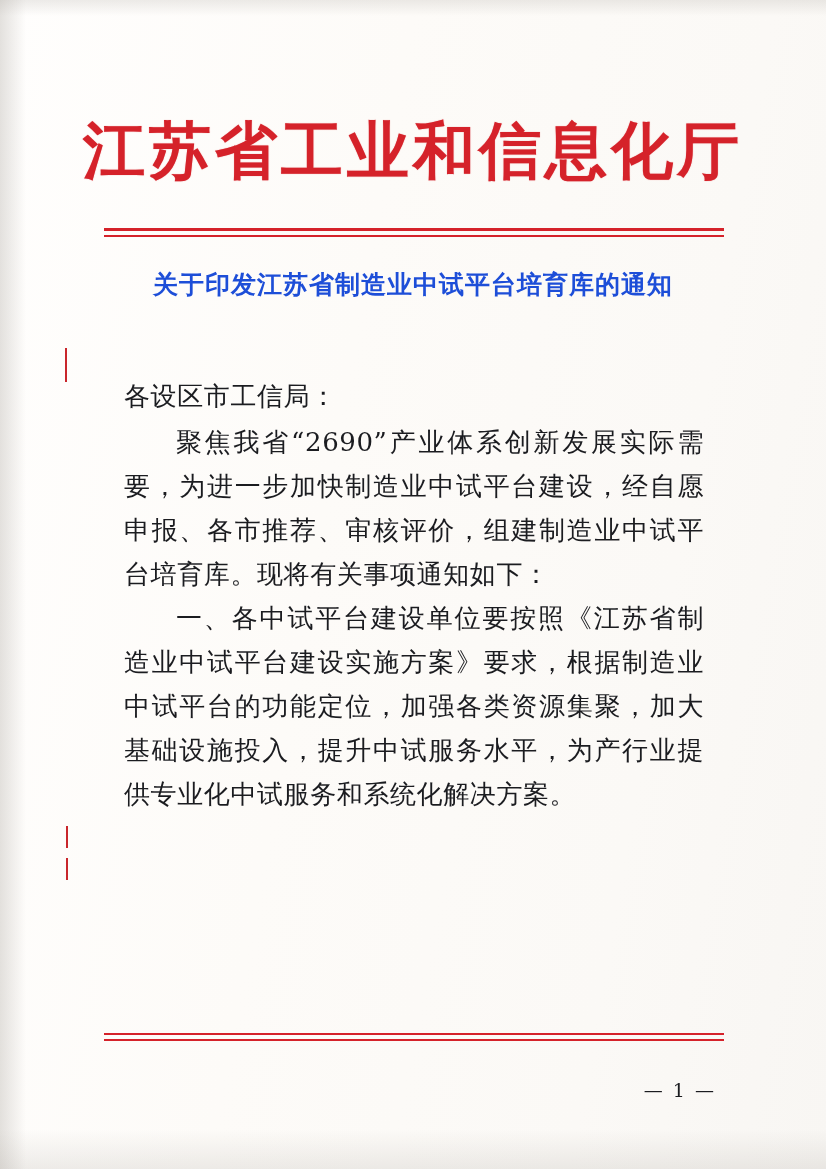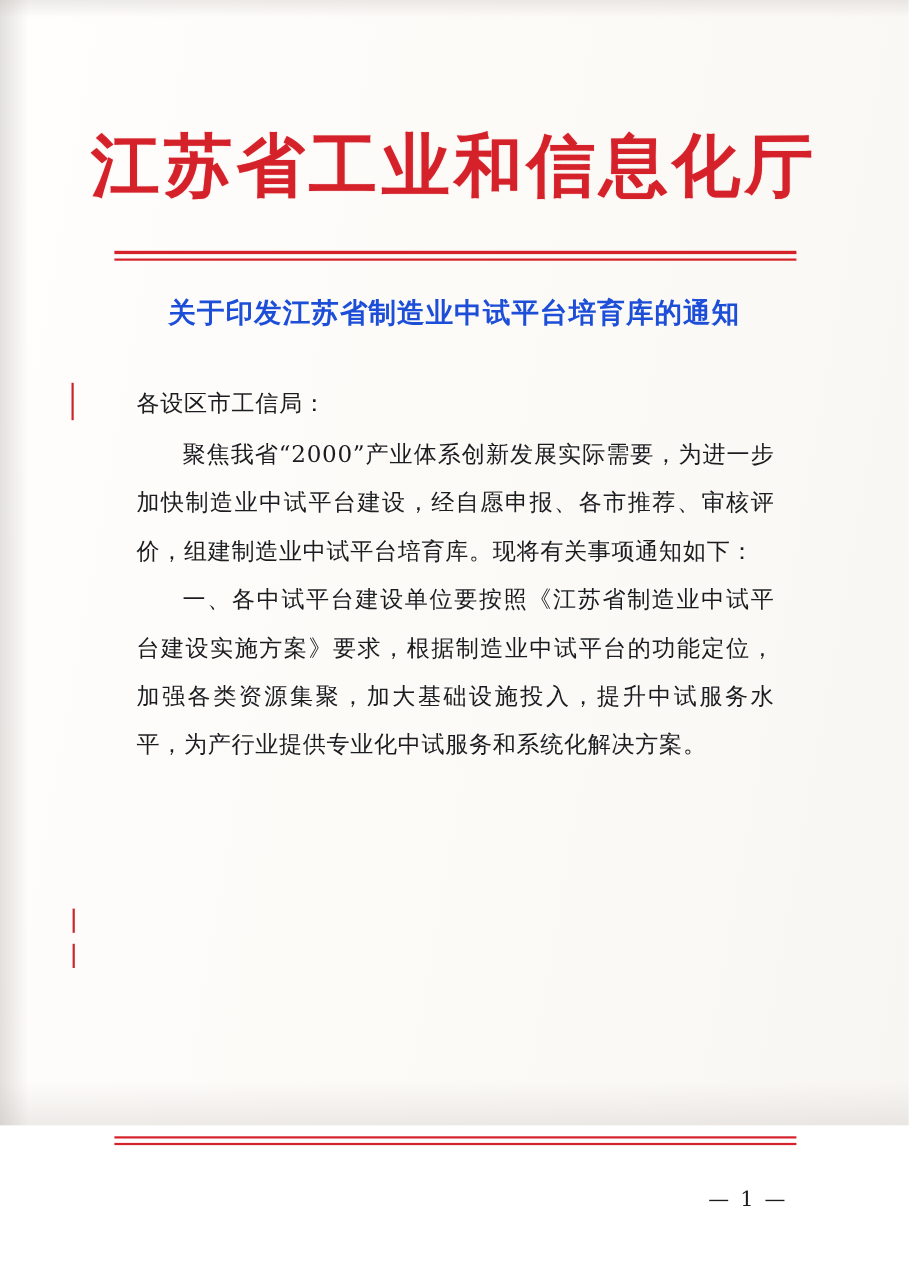--- a/index.html
+++ b/index.html
@@ -9,21 +9,21 @@
   body {
     width: 826px;
     height: 1169px;
     background: #ffffff;
     font-family: "Liberation Serif", serif;
     overflow: hidden;
   }
   .page {
     position: relative;
     width: 826px;
-    height: 1023px;
+    height: 1169px;
     background: #fdfcfa;
     box-sizing: border-box;
   }
   
   .paper-tint {
     position: absolute;
     inset: 0;
     background: linear-gradient(100deg, #fffefd 0%, #fdfbf8 40%, #fbf9f6 75%, #f8f6f3 100%);
     pointer-events: none;
   }
@@ -97,25 +97,25 @@
     font-weight: bold;
     font-size: 25px;
     letter-spacing: 1px;
     color: #1d4ed8;
     white-space: nowrap;
   }
 
   .body-block {
     position: absolute;
     left: 124px;
-    top: 345px;
+    top: 374px;
     width: 580px;
     color: #1b1c20;
     font-family: "DejaVu Serif", serif;
-    font-size: 21px;
+    font-size: 26px;
     line-height: 44px;
     letter-spacing: 0.6px;
     text-align: justify;
   }
   .salutation {
     margin: 0 0 2px 0;
   }
   .para {
     margin: 0;
     text-indent: 2em;
@@ -171,21 +171,21 @@
 
     <div class="rule-double">
       <div class="r1"></div>
       <div class="r2"></div>
     </div>
 
     <div class="doc-title">关于印发江苏省制造业中试平台培育库的通知</div>
 
     <div class="body-block">
       <p class="salutation">各设区市工信局：</p>
-      <p class="para">聚焦我省“2000”产业体系创新发展实际需要，为进一步加快制造业中试平台建设，经自愿申报、各市推荐、审核评价，组建制造业中试平台培育库。现将有关事项通知如下：</p>
+      <p class="para">聚焦我省“2690”产业体系创新发展实际需要，为进一步加快制造业中试平台建设，经自愿申报、各市推荐、审核评价，组建制造业中试平台培育库。现将有关事项通知如下：</p>
       <p class="para">一、各中试平台建设单位要按照《江苏省制造业中试平台建设实施方案》要求，根据制造业中试平台的功能定位，加强各类资源集聚，加大基础设施投入，提升中试服务水平，为产行业提供专业化中试服务和系统化解决方案。</p>
     </div>
 
     <div class="footer-rule">
       <div class="r1"></div>
       <div class="r2"></div>
     </div>
 
     <div class="page-number">— 1 —</div>
 

